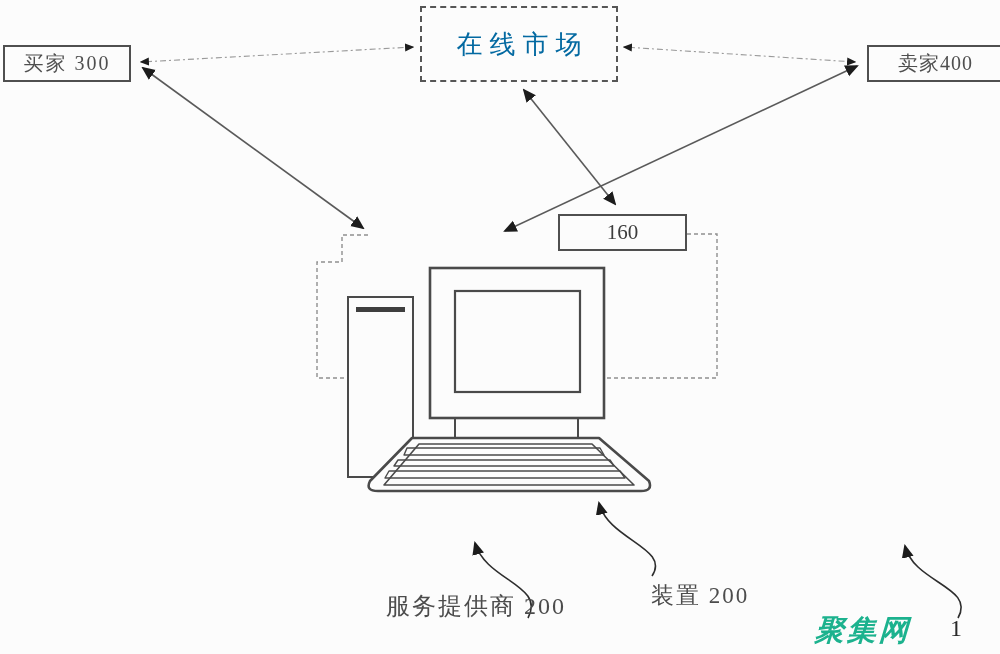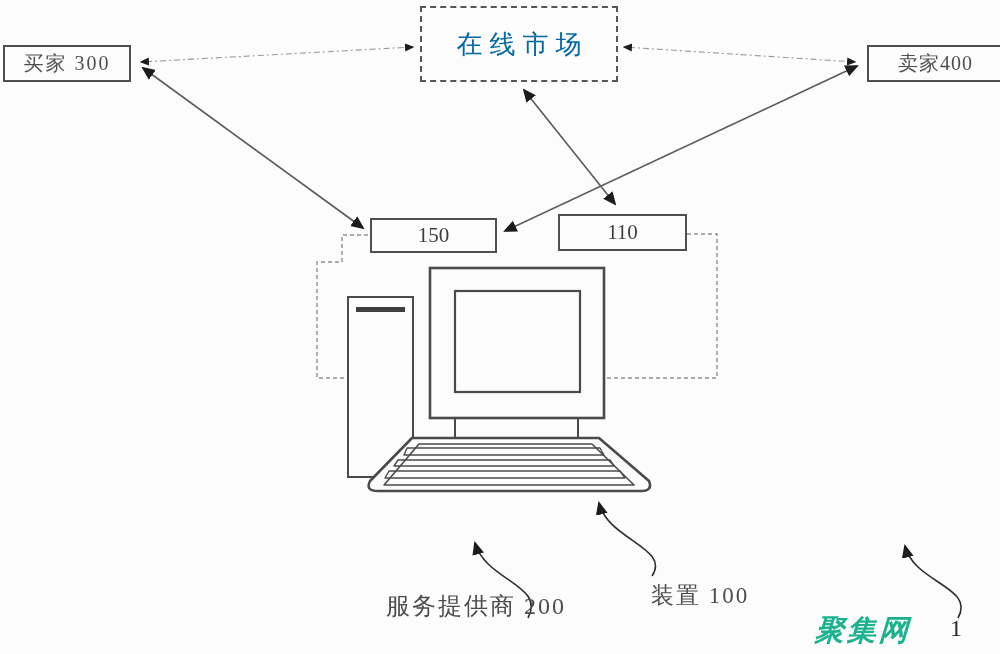--- a/index.html
+++ b/index.html
@@ -107,25 +107,24 @@
       <path d="M 958,618 C 976,587 914,583 905,546" marker-end="url(#ah)"></path>
     </g>
   </svg>
 
   <div class="node solid" id="node-buyer">买家 300</div>
 
   <div class="node dashed" id="node-marketplace">在线市场</div>
 
   <div class="node solid" id="node-seller">卖家400</div>
 
-  <div class="node solid" id="node-150">150</div>
 
-  <div class="node solid" id="node-160">110</div>
+  <div class="node solid" id="node-160">160</div>
 
   <div class="caption" id="caption-provider">服务提供商 200</div>
 
-  <div class="caption" id="caption-device">装置 100</div>
+  <div class="caption" id="caption-device">装置 200</div>
 
   <div class="caption" id="caption-fignum">1</div>
 
   <div class="caption" id="watermark" style="color: rgb(28, 178, 142);">聚集网</div>
 
 </div>
 
 </body></html>

